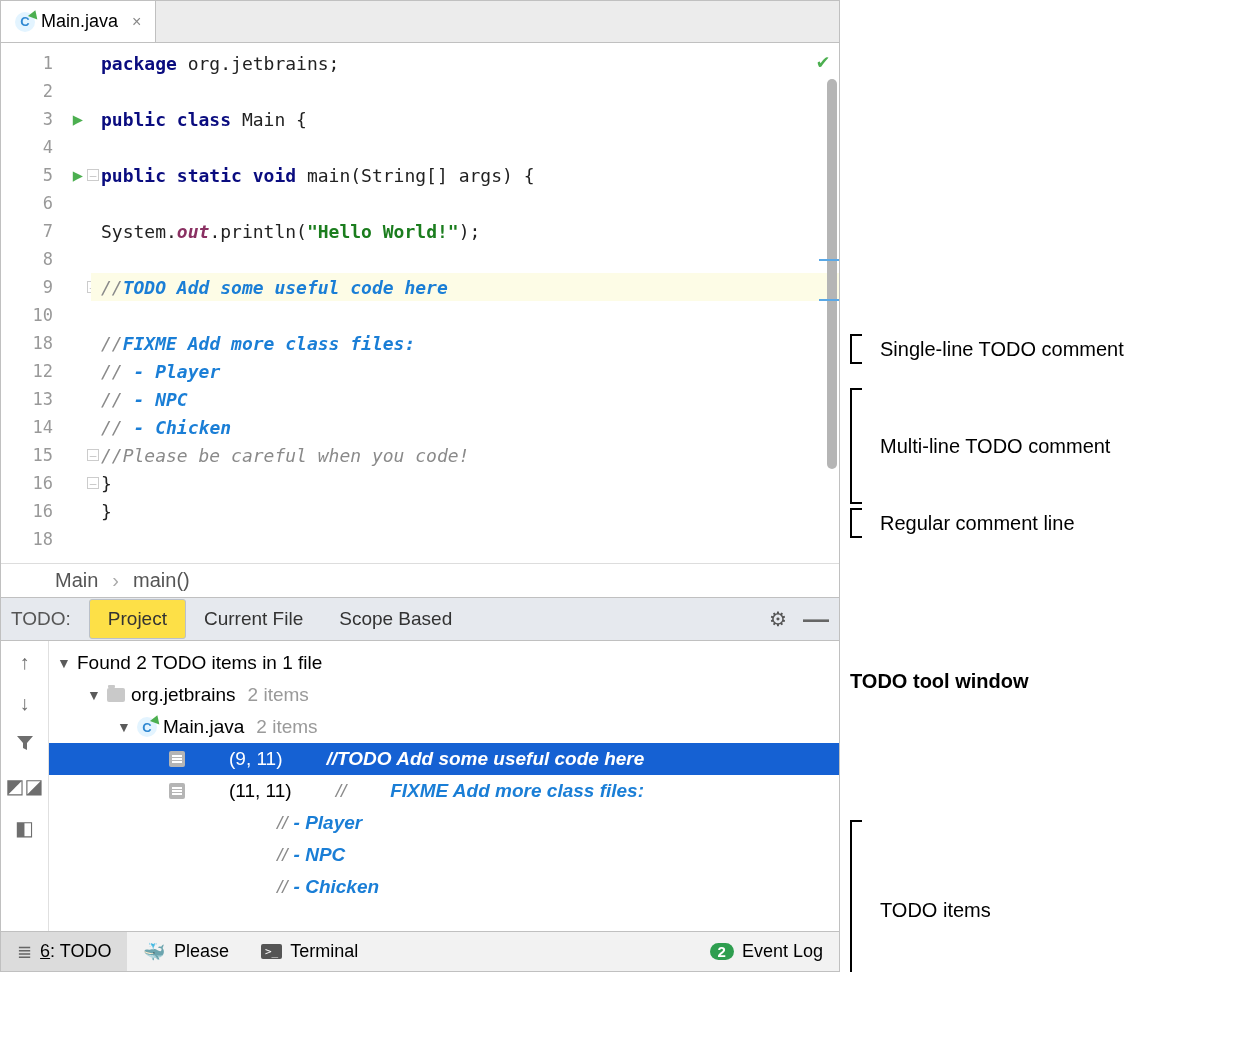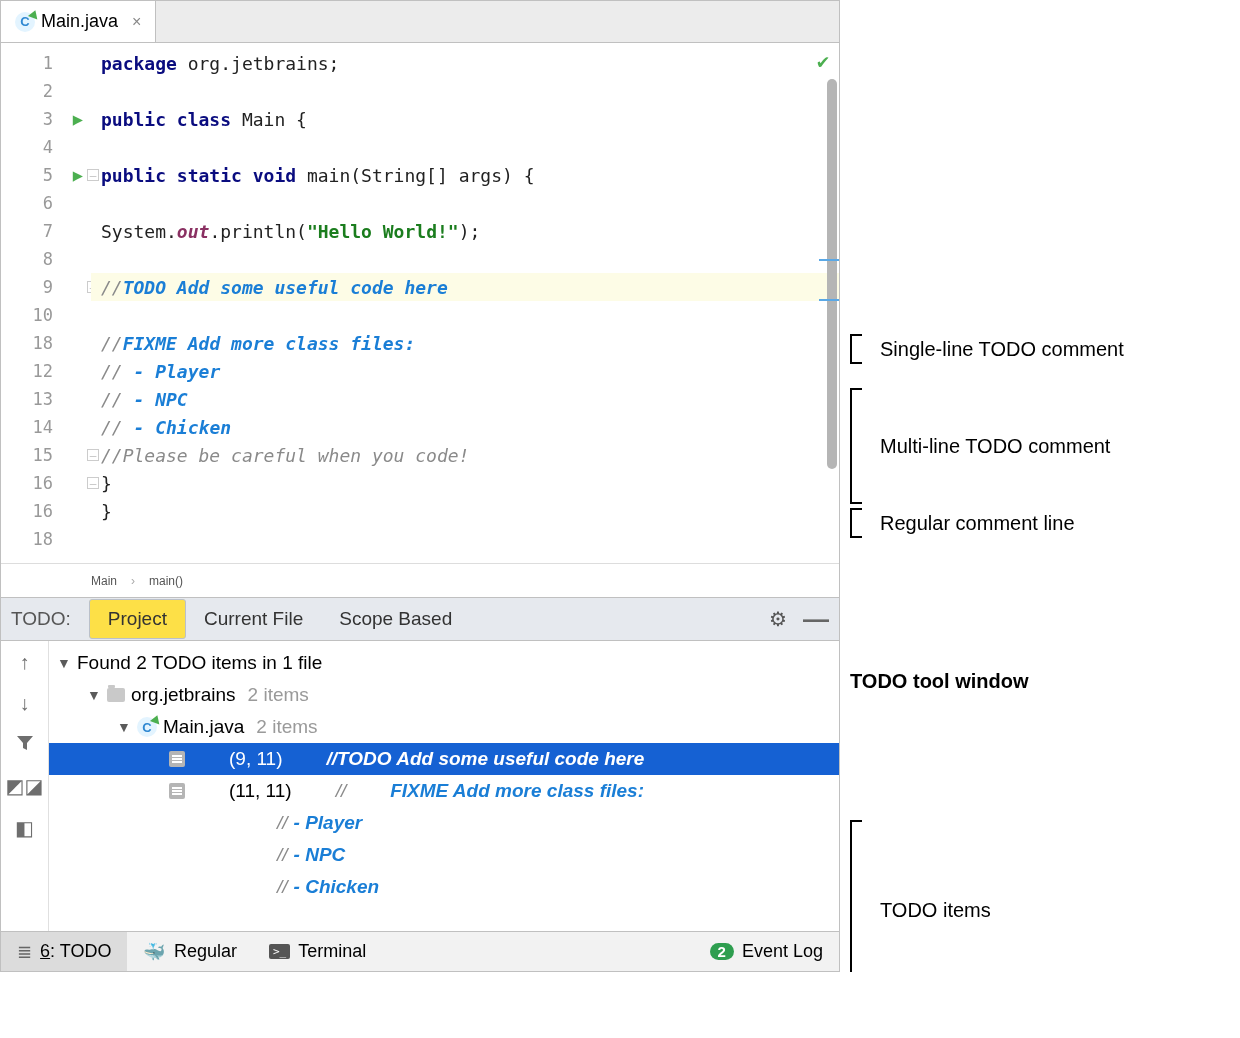--- a/index.html
+++ b/index.html
@@ -29,21 +29,21 @@
 .txt { color: #222; }
 .field { color: #8a3062; font-style: italic; font-weight:bold; }
 .str { color: #1b7d1e; font-weight: bold; }
 .cmt-gray { color: #8a8a8a; font-style: italic; }
 .cmt-todo { color: #1a7ed6; font-style: italic; font-weight: bold; }
 .check { position: absolute; top: 6px; right: 10px; color: #4caf50; font-size: 20px; font-weight: bold; }
 .scrollbar-thumb { position: absolute; right: 2px; top: 36px; width: 10px; height: 390px; background: #b5b5b5; border-radius: 5px; }
 .mark { position:absolute; right:0; width:20px; height:2px; background:#5aa8e6; }
 
 
-.crumb { height: 34px; display:flex; align-items:center; border-top:1px solid #ddd; padding-left: 90px; gap: 14px; font-size: 12px; color:#555; background:#fff; }
+.crumb { height: 34px; display:flex; align-items:center; border-top:1px solid #ddd; padding-left: 54px; gap: 14px; font-size: 20px; color:#555; background:#fff; }
 .crumb .sep { color:#aaa; }
 
 
 .todo-hdr { height: 44px; display:flex; align-items:center; background:#e6e9ee; border-top:1px solid #c0c0c0; border-bottom:1px solid #c0c0c0; padding: 12px 10px; font-size:19px; }
 .todo-hdr .lbl { color:#555; margin-right: 18px; }
 .todo-hdr .tabbtn { padding: 8px 18px; color:#333; cursor:pointer; }
 .todo-hdr .tabbtn.active { background:#fde047; border:1px solid #bac0ca; border-radius:3px; }
 .todo-hdr .right { margin-left:auto; display:flex; gap:16px; align-items:center; color:#555; }
 .gear { font-size:20px; }
 .minus { font-size:26px; font-weight:bold; color:#666; }
@@ -219,21 +219,21 @@
     </div>
   </div>
 
   <div class="statusbar">
     <div class="pbtn active">
       <span class="list-icon">≣</span>
       <span><span class="underline">6</span><span>: TODO</span></span>
     </div>
     <div class="pbtn">
       <span class="docker-icon">🐳</span>
-      <span>Regular</span>
+      <span>Please</span>
     </div>
     <div class="pbtn">
       <span class="term-icon">&gt;_</span>
       <span>Terminal</span>
     </div>
     <div class="pbtn right">
       <span class="badge">2</span>
       <span>Event Log</span>
     </div>
   </div>

